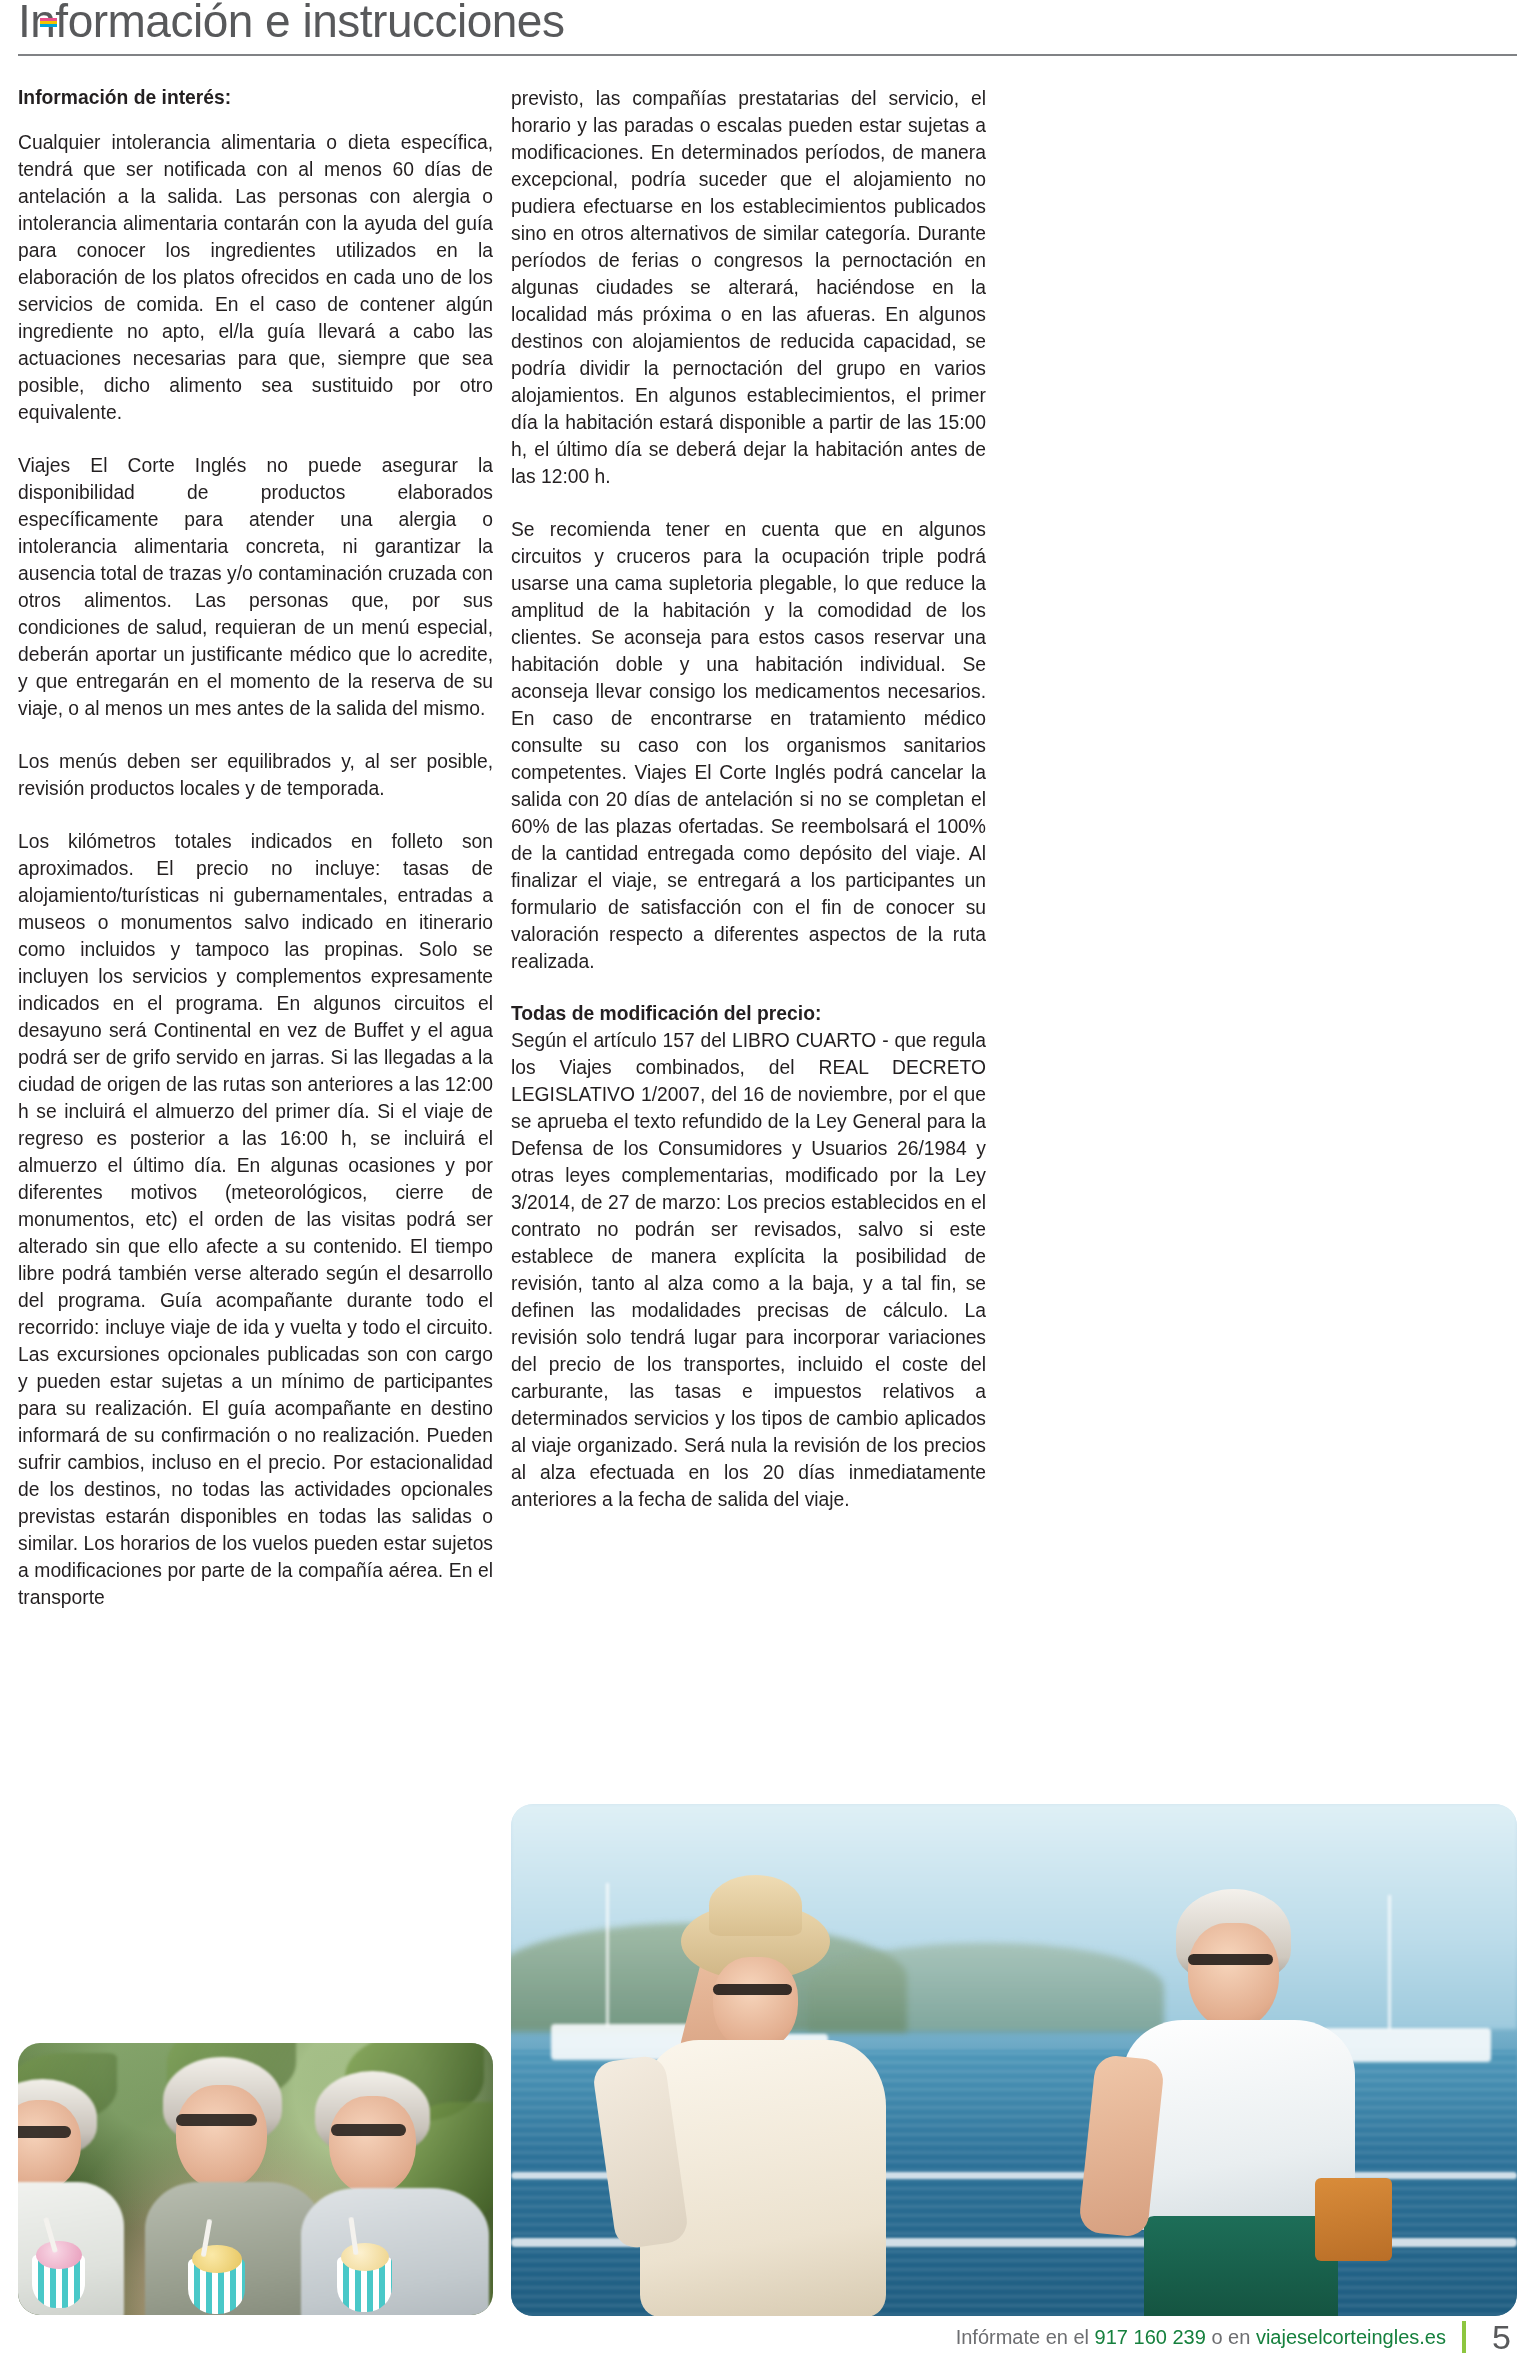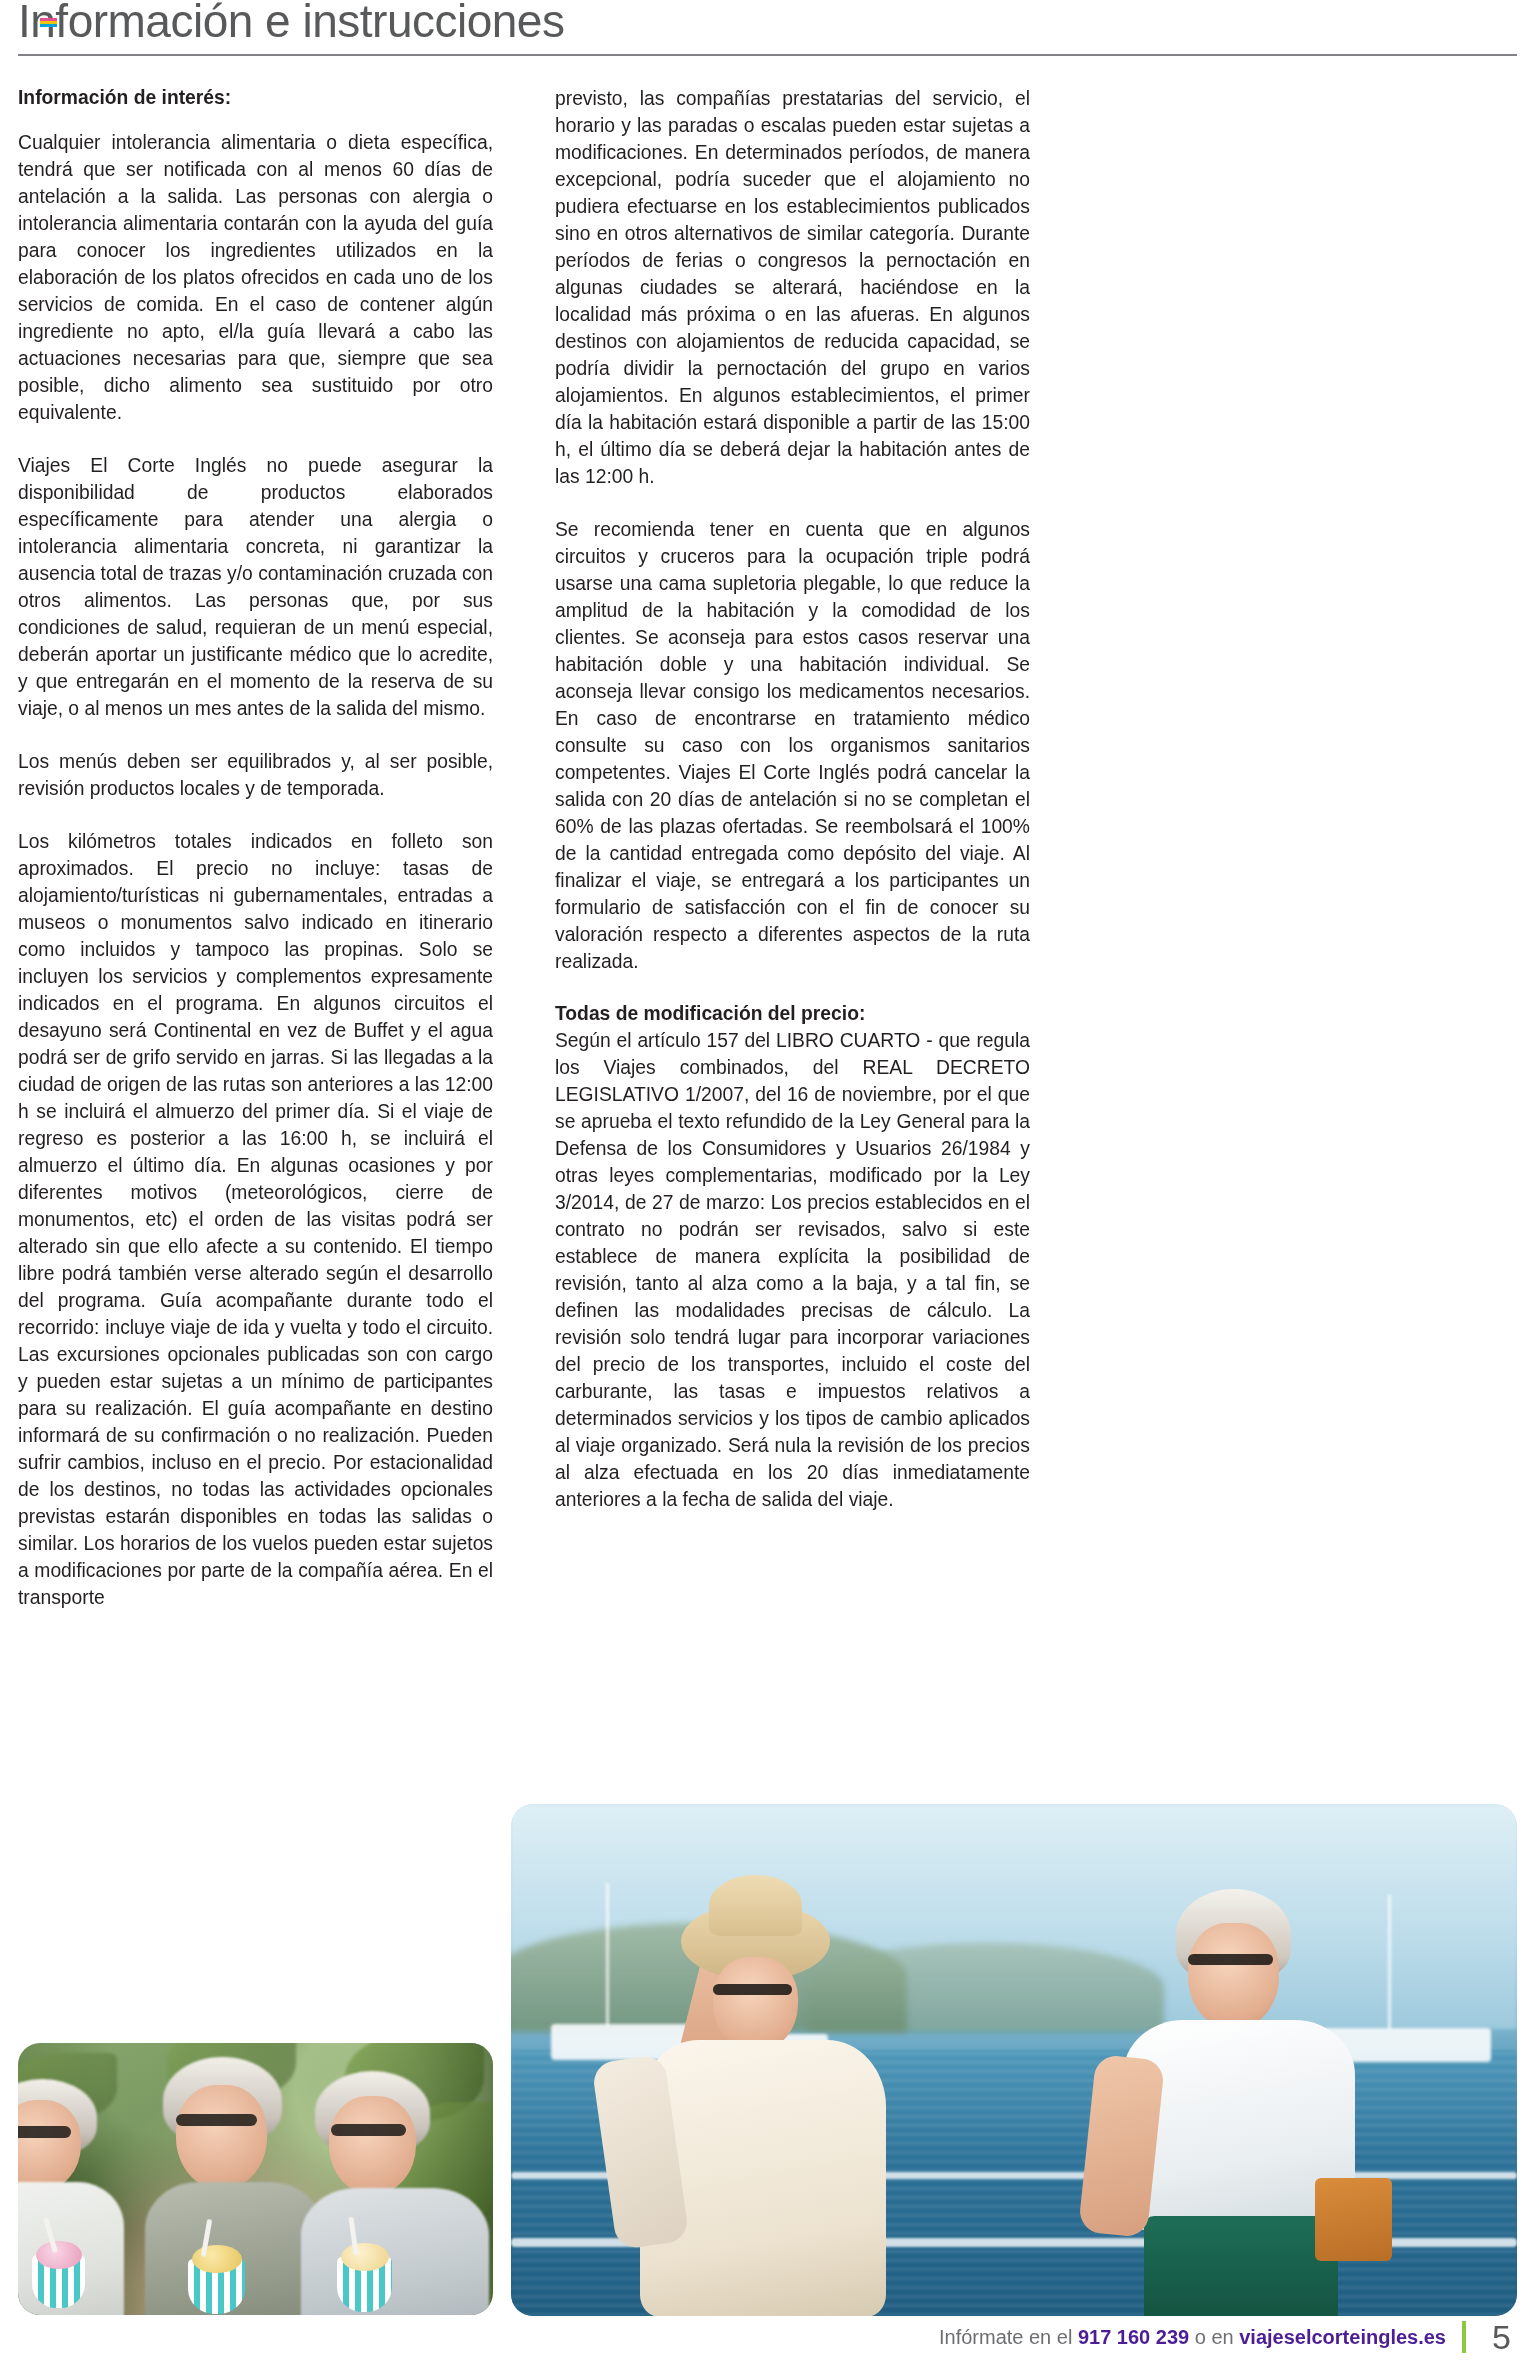--- a/index.html
+++ b/index.html
@@ -56,21 +56,21 @@
     background: #808285;
   }
 
   
   .col {
     position: absolute;
     top: 85px;
     width: 475px;
   }
   .col-left  { left: 18px; }
-  .col-right { left: 511px; margin-left: 44px; }
+  .col-right { left: 511px; }
 
   .section-heading {
     font-size: 19.3px;
     font-weight: bold;
     color: #231f20;
     margin: 0 0 18px 0;
     line-height: 26px;
   }
 
   p.body-text {
@@ -274,21 +274,21 @@
   }
   .footer-text {
     position: absolute;
     right: 71px;
     top: 4px;
     font-size: 20px;
     color: #6d6e71;
     white-space: nowrap;
     line-height: 28px;
   }
-  .footer-text b { color: #4c1d95; font-weight: bold; }
+  .footer-text b { color: #15803d; font-weight: normal; }
   .footer-divider {
     position: absolute;
     right: 51px;
     top: 2px;
     width: 4px;
     height: 32px;
     background: #8dc63f;
   }
   .footer-page {
     position: absolute;

